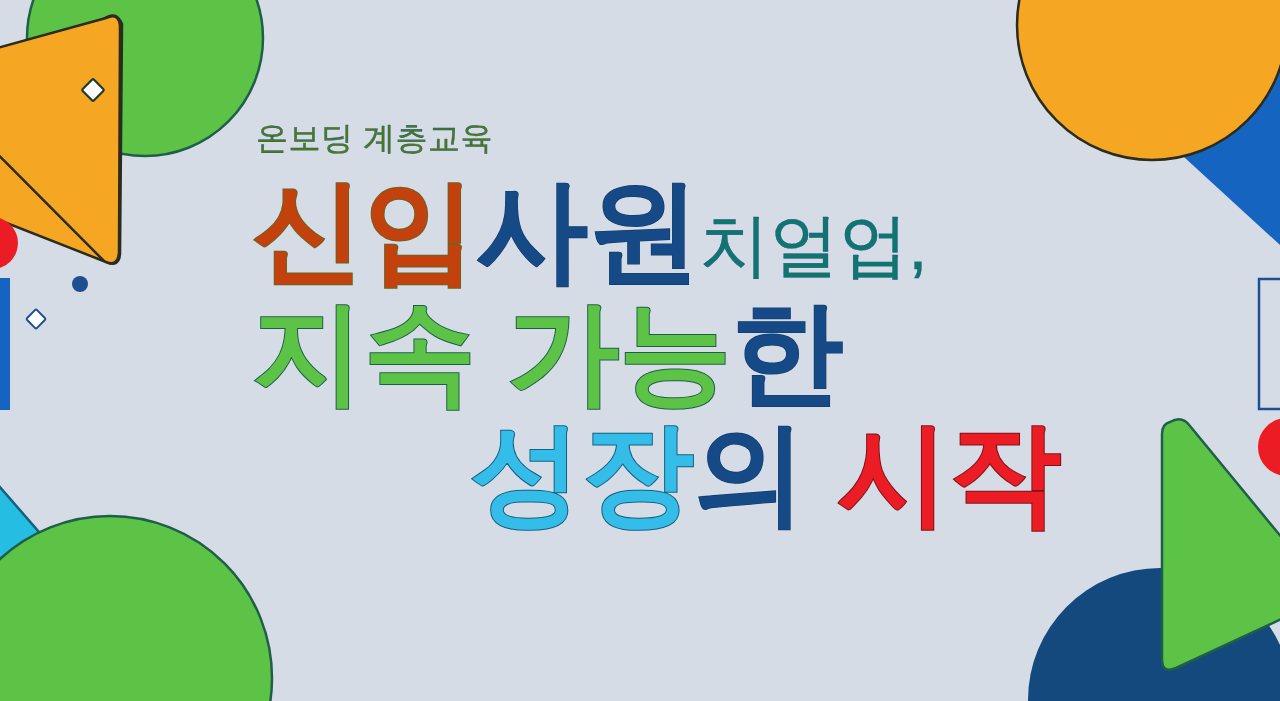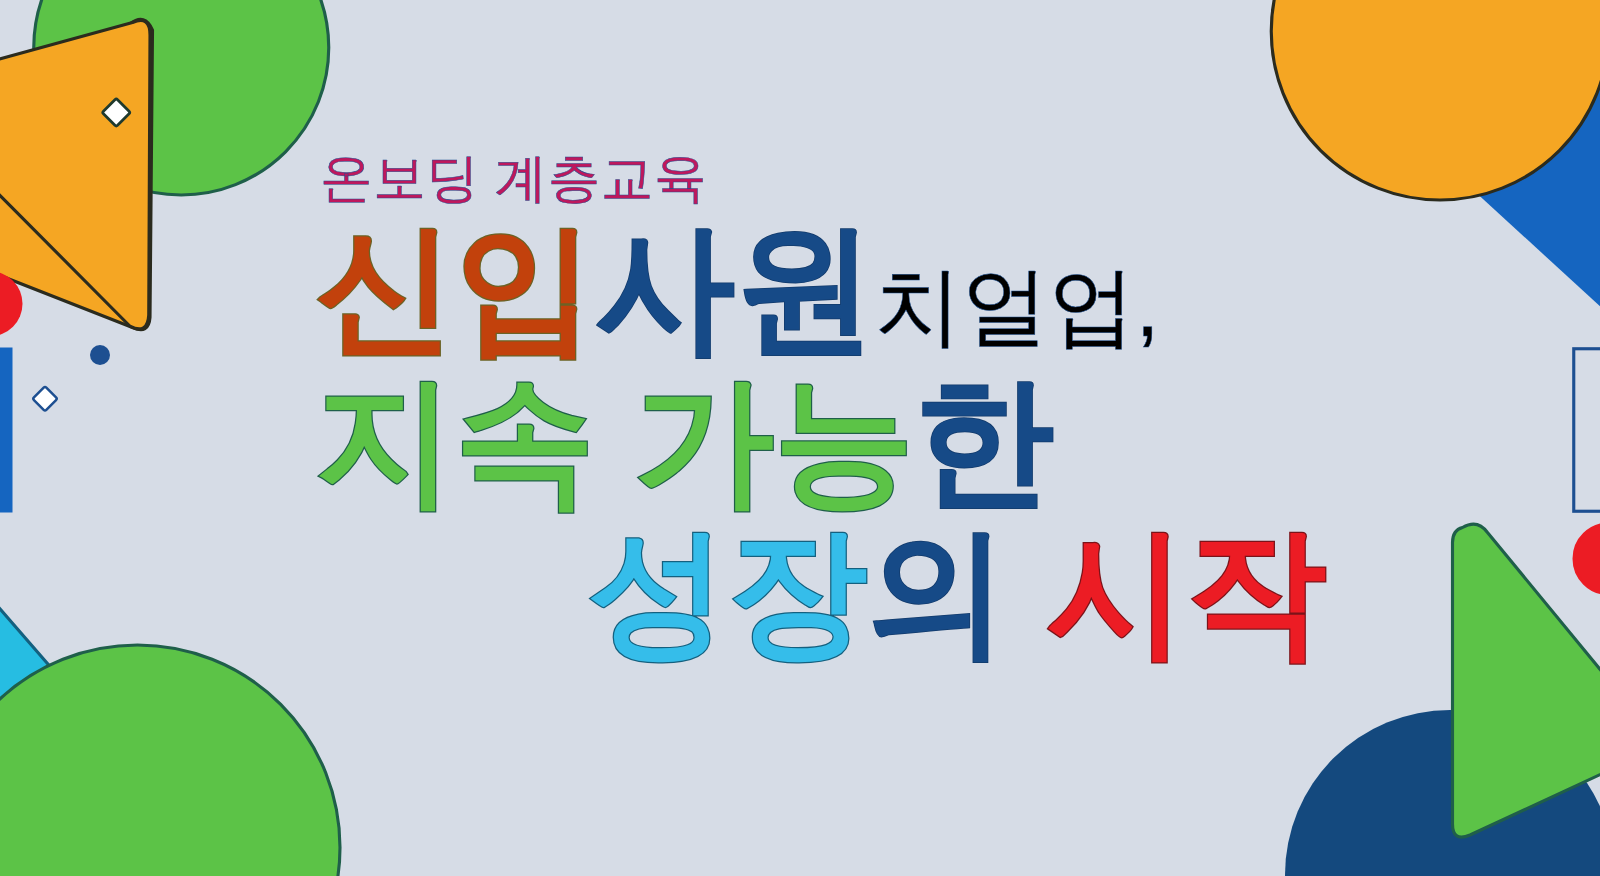--- a/index.html
+++ b/index.html
@@ -31,24 +31,24 @@
     top: 0;
     width: 1280px;
     height: 701px;
     z-index: 20;
   }
 
   .eyebrow {
     position: absolute;
     left: 256px;
     top: 122px;
-    font-size: 42px;
+    font-size: 32px;
     line-height: 1;
     letter-spacing: 0.5px;
-    color: #be185d;
+    color: #4d7c0f;
     font-weight: 400;
     white-space: nowrap;
     -webkit-text-stroke: 0.4px #1d4f91;
   }
 
   .headline {
     position: absolute;
     white-space: nowrap;
     line-height: 1;
     font-weight: 700;
@@ -94,21 +94,21 @@
     color: #35bdea;
     -webkit-text-stroke: 2px #14607f;
     paint-order: stroke fill;
   }
   .seg-red {
     color: #ec1c24;
     -webkit-text-stroke: 2px #7b1319;
     paint-order: stroke fill;
   }
   .seg-thin {
-    color: #000000;
+    color: #0f766e;
     font-weight: 400;
     font-size: 0.62em;
     -webkit-text-stroke: 0.4px #1d4f91;
     letter-spacing: 0px;
   }
 </style>
 </head>
 <body>
 
 <div id="poster" style="width: 1280px; height: 701px; background: rgb(214, 220, 230);">

